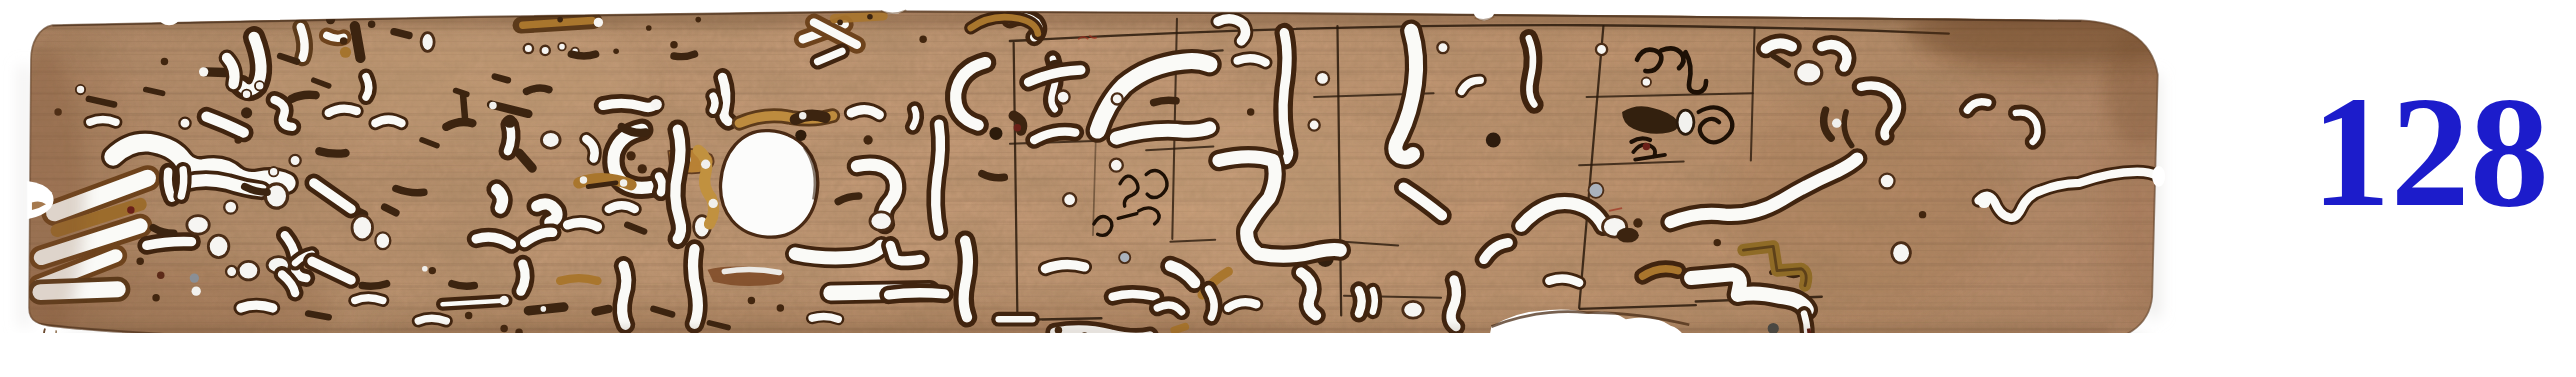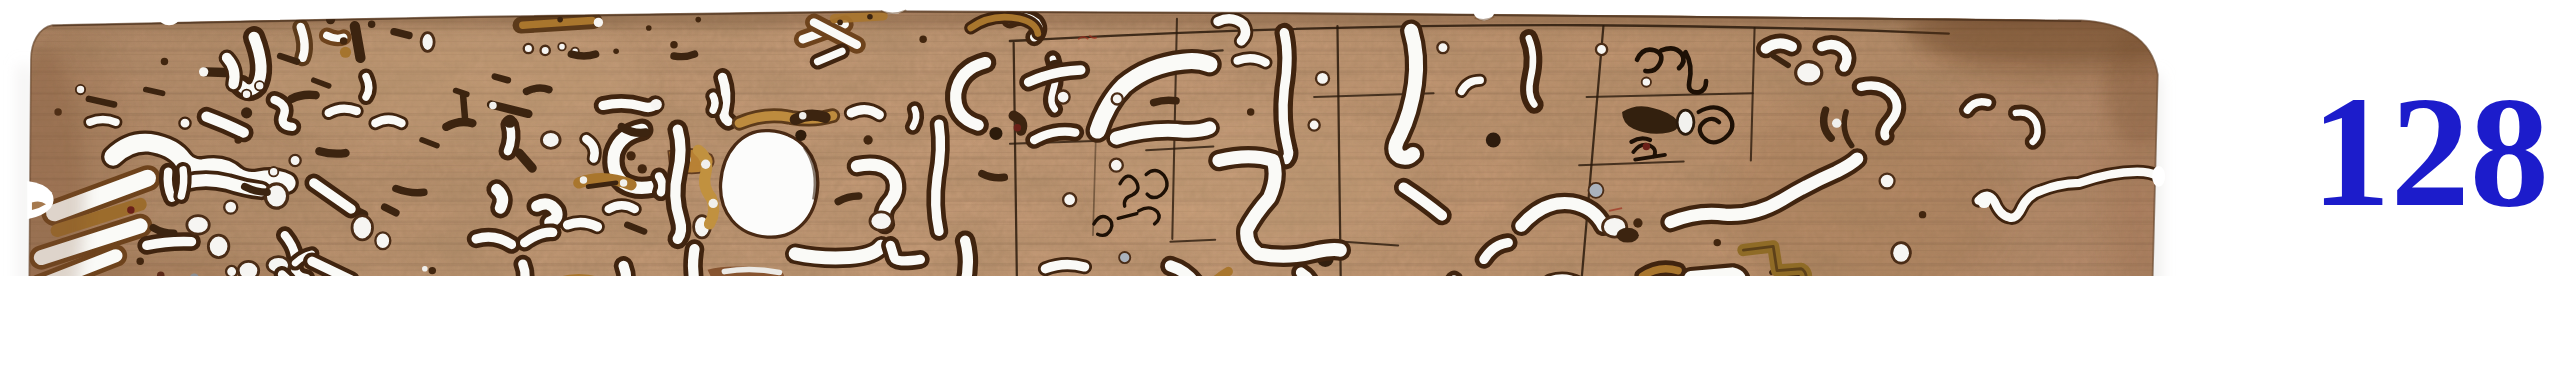--- a/index.html
+++ b/index.html
@@ -1,16 +1,16 @@
 <!DOCTYPE html>
 <html style="font-size:15px"><head>
 <meta charset="utf-8">
 <style>
 html,body{margin:0;padding:0;background:#fff;}
-#stage{position:relative;width:2576px;height:276px;background:#ffffff;overflow:hidden;}
+#stage{position:relative;width:2576px;height:333px;background:#ffffff;overflow:hidden;}
 svg{display:block;}
 .c1{stroke:#40240f;fill:none;stroke-linecap:round;stroke-linejoin:round;}
 .c2{stroke:#6e431c;fill:none;stroke-linecap:round;stroke-linejoin:round;}
 .c3{stroke:#5c3a1a;fill:none;stroke-linecap:round;stroke-linejoin:round;}
 .w{stroke:#fafaf7;fill:none;stroke-linecap:round;stroke-linejoin:round;}
 .w2{stroke:#eceae6;fill:none;stroke-linecap:round;stroke-linejoin:round;}
 .o{stroke:#a9762d;fill:none;stroke-linecap:round;stroke-linejoin:round;}
 .dk{stroke:#3c2410;fill:none;stroke-linecap:round;stroke-linejoin:round;}
 .gl{stroke:#1d1005;fill:none;stroke-linecap:round;stroke-linejoin:round;}
 .gr{stroke:#2a1a0c;fill:none;stroke-linecap:round;stroke-linejoin:round;}

